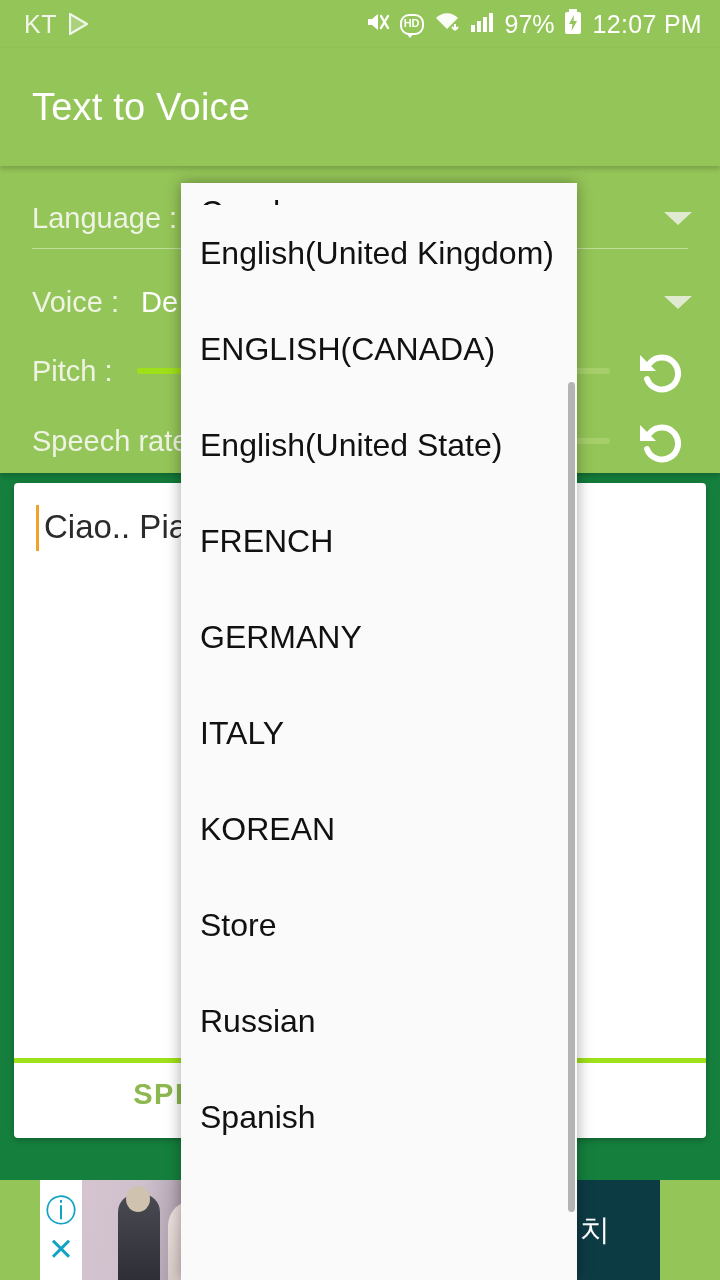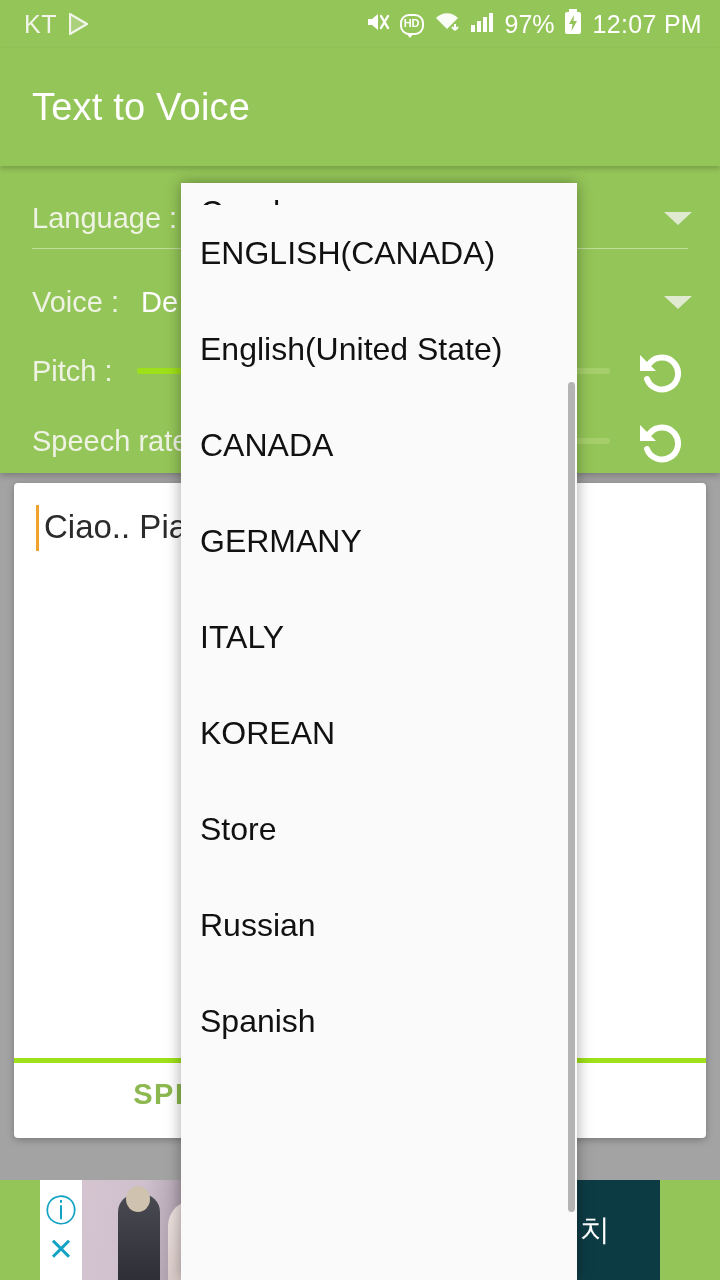--- a/index.html
+++ b/index.html
@@ -5,21 +5,21 @@
   * { margin:0; padding:0; box-sizing:border-box; }
   html,body {
     width:720px; height:1280px;
     font-family:"Liberation Sans", sans-serif;
     background:#ffffff;
     overflow:hidden;
   }
   #screen {
     position:relative;
     width:720px; height:1280px;
-    background:#a3a3a3;
+    background:#15803d;
     overflow:hidden;
   }
 
   
   .statusbar {
     position:absolute; top:0; left:0;
     width:720px; height:48px;
     background:#94c558;
     display:flex; align-items:center;
     padding:0 18px 0 24px;
@@ -386,27 +386,30 @@
       <span>설치</span>
     </div>
   </div>
 
   <div class="dropdown">
     <div class="dd-list">
         <div class="dd-item cut">
           <span>Czech</span>
         </div>
         <div class="dd-item">
+          <span>English(United Kingdom)</span>
+        </div>
+        <div class="dd-item">
           <span>ENGLISH(CANADA)</span>
         </div>
         <div class="dd-item">
           <span>English(United State)</span>
         </div>
         <div class="dd-item">
-          <span>CANADA</span>
+          <span>FRENCH</span>
         </div>
         <div class="dd-item">
           <span>GERMANY</span>
         </div>
         <div class="dd-item">
           <span>ITALY</span>
         </div>
         <div class="dd-item">
           <span>KOREAN</span>
         </div>

